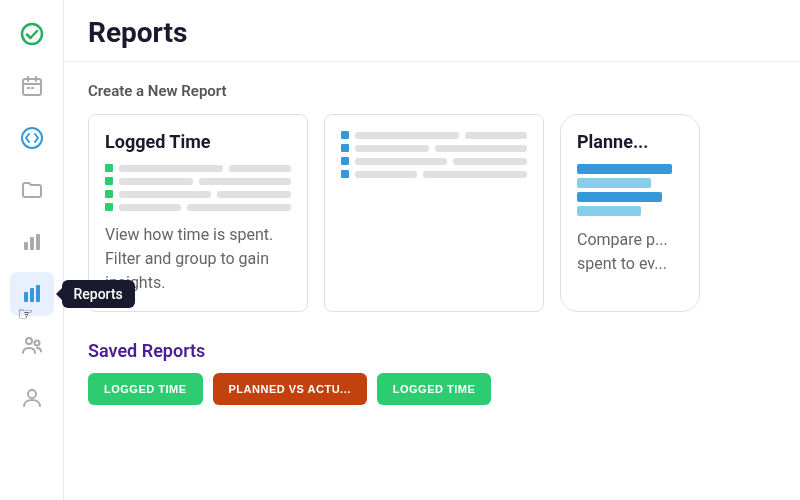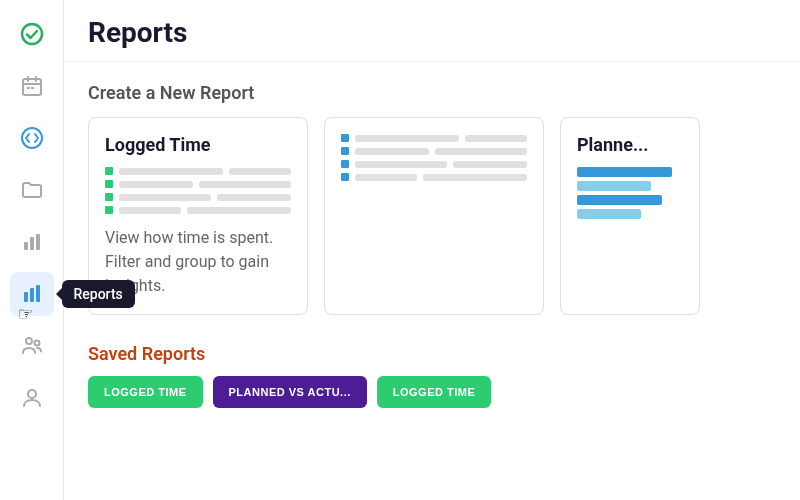--- a/index.html
+++ b/index.html
@@ -102,21 +102,21 @@
       color: #1a1a2e;
     }
 
     .content {
       flex: 1;
       overflow-y: auto;
       padding: 20px 24px;
     }
 
     .section-title {
-      font-size: 18px;
+      font-size: 15px;
       font-weight: 600;
       color: #555;
       margin-bottom: 14px;
     }
 
     
     .cards-row {
       display: flex;
       gap: 16px;
       margin-bottom: 28px;
@@ -178,27 +178,28 @@
       font-size: 16px;
       color: #666;
       line-height: 1.5;
     }
 
     
     .report-card.partial {
       width: 140px;
       min-width: 140px;
       overflow: hidden;
+      border-radius: 18px;
     }
 
     
     .saved-section-title {
       font-size: 18px;
       font-weight: 600;
-      color: #c2410c;
+      color: #4c1d95;
       margin-bottom: 12px;
     }
 
     .saved-buttons-row {
       display: flex;
       gap: 10px;
       flex-wrap: nowrap;
       overflow: hidden;
     }
 
@@ -213,21 +214,21 @@
       white-space: nowrap;
       text-transform: uppercase;
     }
 
     .saved-btn.green {
       background: #2ecc71;
       color: #fff;
     }
 
     .saved-btn.teal {
-      background: #4c1d95;
+      background: #c2410c;
       color: #fff;
     }
   </style>
 </head>
 <body>
 
 <nav class="sidebar">
 
   <div class="sidebar-item">
     <svg viewBox="0 0 24 24" fill="none">
@@ -359,20 +360,21 @@
         <div class="report-card partial">
           <div class="card-title">Planne...</div>
           <div class="card-preview">
             <div style="display:flex;flex-direction:column;gap:4px;">
               <div style="height:10px;background:#3498db;border-radius:2px;width:90%"></div>
               <div style="height:10px;background:#87ceeb;border-radius:2px;width:70%"></div>
               <div style="height:10px;background:#3498db;border-radius:2px;width:80%"></div>
               <div style="height:10px;background:#87ceeb;border-radius:2px;width:60%"></div>
             </div>
           </div>
+          <div class="card-desc">Compare p... spent to ev...</div>
         </div>
 
       </div>
     </div>
 
     <div>
       <div class="saved-section-title">Saved Reports</div>
       <div class="saved-buttons-row">
         <button class="saved-btn green">LOGGED TIME</button>
         <button class="saved-btn teal">PLANNED VS ACTU...</button>

